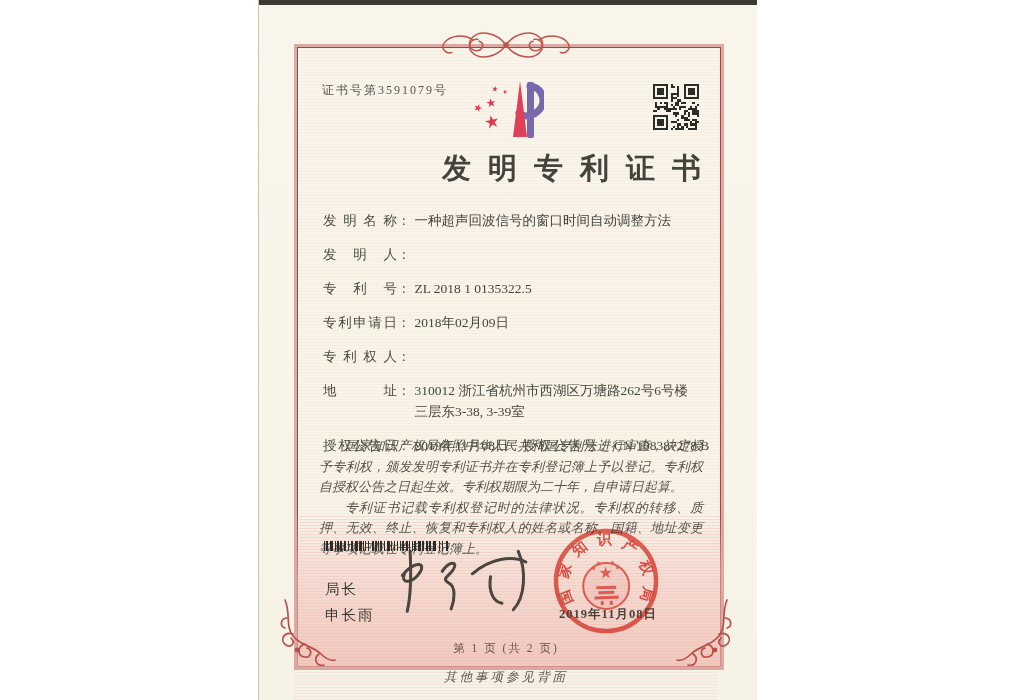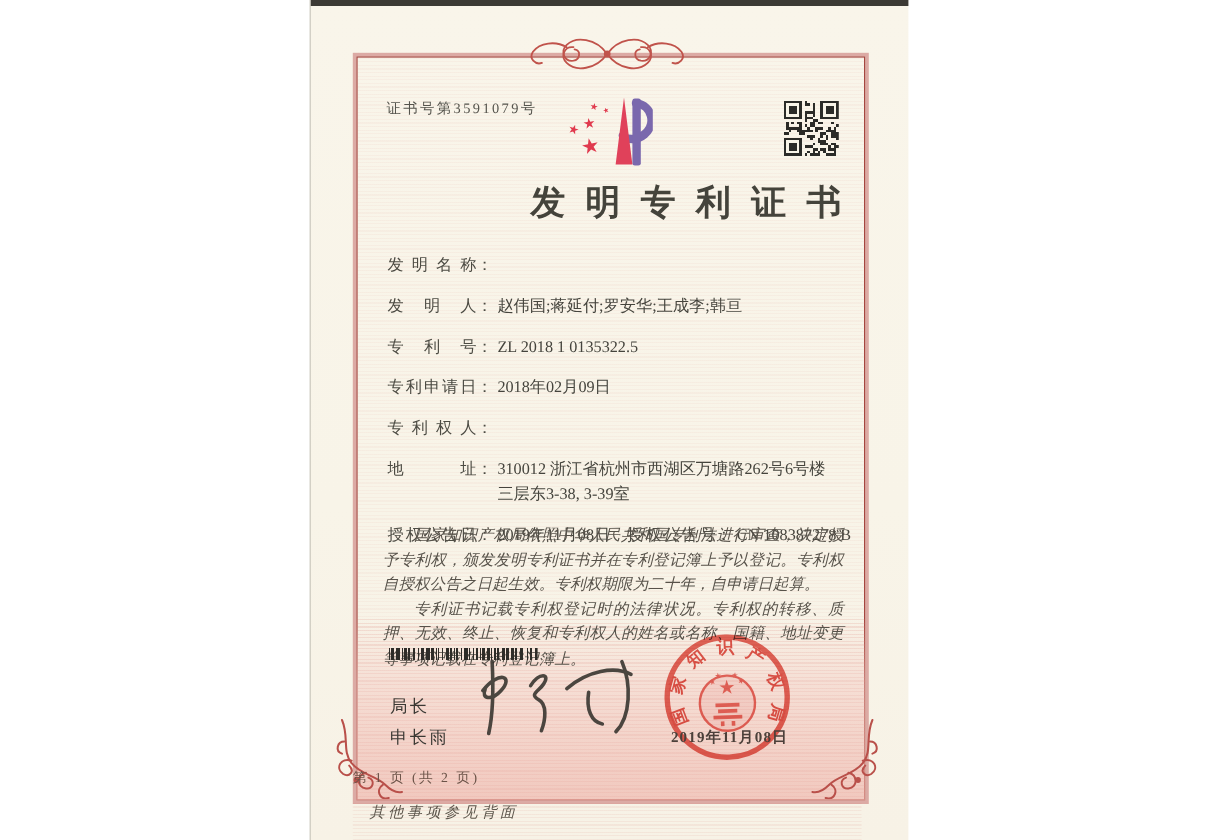--- a/index.html
+++ b/index.html
@@ -37,23 +37,23 @@
          color:#57524a;text-align:justify;font-style:italic;}
   .body-text p{margin:0;text-indent:2em;}
   .barcode{position:absolute;left:65px;top:537px;width:124px;height:10px;}
   .director{position:absolute;left:66px;top:576px;font-size:14.5px;line-height:26px;
          letter-spacing:2px;color:#3b3934;}
   .signature{position:absolute;left:122px;top:542px;width:175px;height:88px;transform:rotate(-3deg);}
   .seal{position:absolute;left:292px;top:526px;width:110px;height:110px;opacity:0.88;
         mix-blend-mode:multiply;transform:rotate(-2deg);}
   .seal-date{position:absolute;left:294px;top:606px;width:110px;text-align:center;
         font-size:12.5px;font-weight:bold;color:#4c403a;letter-spacing:1px;}
-  .page-note{position:absolute;left:35px;top:641px;width:424px;text-align:left;
+  .page-note{position:absolute;left:35px;top:641px;width:424px;text-align:center;
         font-size:11.5px;color:#6b5348;letter-spacing:2px;}
-  .back-note{position:absolute;left:49px;top:669px;width:424px;text-align:left;
+  .back-note{position:absolute;left:35px;top:669px;width:424px;text-align:center;
         font-size:12.5px;color:#5e574d;letter-spacing:3px;font-style:italic;}
   .ornament-top{position:absolute;left:172px;top:26px;width:150px;height:37px;}
   .ornament-bl{position:absolute;left:16px;top:598px;width:62px;height:68px;}
   .ornament-br{position:absolute;left:416px;top:598px;width:62px;height:68px;transform:scaleX(-1);}
 </style>
 </head>
 <body>
 
 <div class="stage">
   <div class="paper">
@@ -244,25 +244,25 @@
             <rect x="2" y="16" width="3" height="3"></rect>
           </g>
         </svg></div>
 
     <div class="title">发明专利证书</div>
 
     <div class="fields">
       <div class="frow">
         <span class="flabel">发明名称</span>
           <span class="fcolon">：</span>
+          <span class="fvalue">一种超声回波信号的窗口时间自动调整方法</span>
       </div>
       <div class="frow">
         <span class="flabel">发明人</span>
           <span class="fcolon">：</span>
-          <span class="fvalue">赵伟国;蒋延付;罗安华;王成李;韩亘</span>
       </div>
       <div class="frow">
         <span class="flabel">专利号</span>
           <span class="fcolon">：</span>
           <span class="fvalue">ZL 2018 1 0135322.5</span>
       </div>
       <div class="frow">
         <span class="flabel">专利申请日</span>
           <span class="fcolon">：</span>
           <span class="fvalue">2018年02月09日</span>

